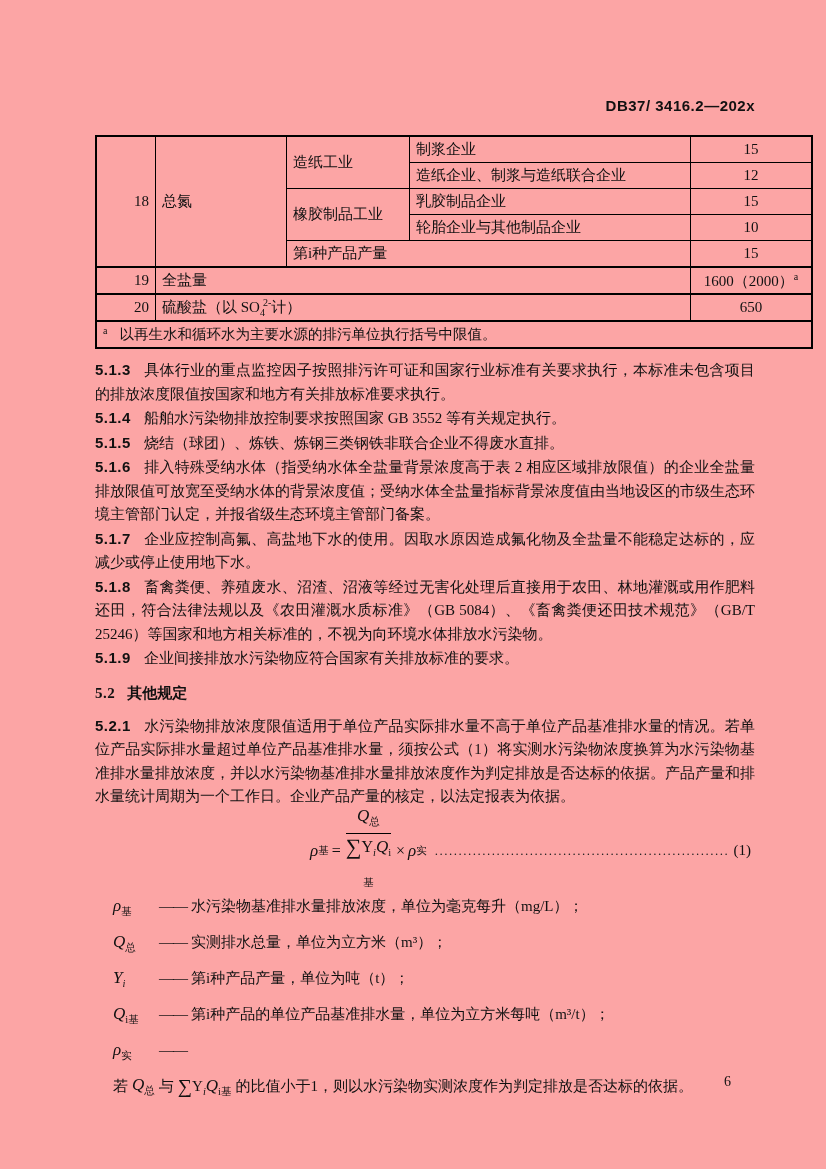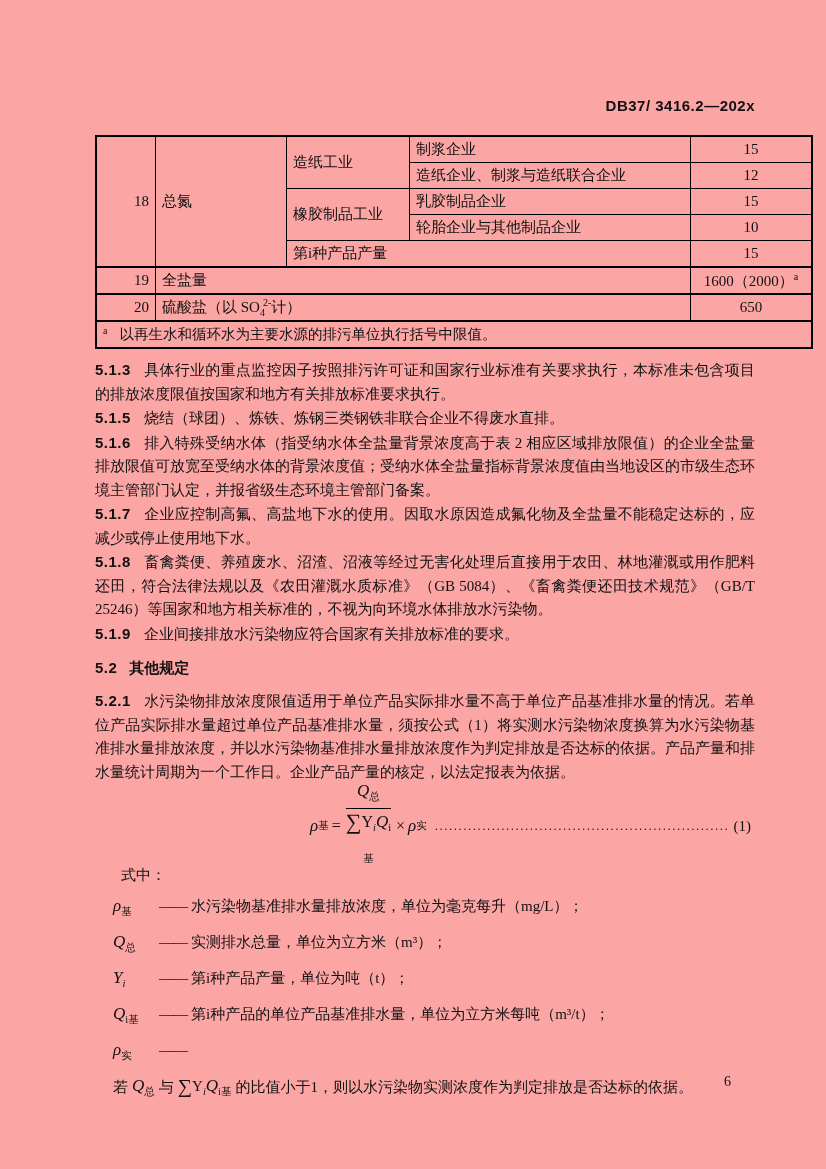--- a/index.html
+++ b/index.html
@@ -50,21 +50,21 @@
     margin:0;font-size:15px;line-height:23.5px;
     text-align:justify;
   }
   .cnum{
     font-family:"Liberation Sans","DejaVu Sans",sans-serif;
     font-weight:bold;font-size:15px;letter-spacing:0.5px;
     margin-right:13px;
   }
   .sec-heading{
     margin:13px 0 11px 0;
-    font-family:Liberation Sans, sans-serif;
+    font-family:Liberation Serif, serif;
     font-weight:bold;font-size:15px;
   }
   .sec-heading .snum{margin-right:12px;letter-spacing:0.5px;}
 
   
   .formula-row{
     display:flex;align-items:center;
     margin:12px 0 10px 0;height:60px;
   }
   .formula-math{display:flex;align-items:center;margin-left:215px;}
@@ -150,20 +150,21 @@
         <td class="c-val">650</td>
       </tr>
       <tr class="thick">
         <td class="c-footnote" colspan="5"><sup>a</sup><span class="fn-text">以再生水和循环水为主要水源的排污单位执行括号中限值。</span></td>
       </tr>
     </tbody>
       </table>
 
     <div class="clauses">
       <p class="clause"><span class="cnum">5.1.3</span><span>具体行业的重点监控因子按照排污许可证和国家行业标准有关要求执行，本标准未包含项目的排放浓度限值按国家和地方有关排放标准要求执行。</span></p>
+      <p class="clause"><span class="cnum">5.1.4</span><span>船舶水污染物排放控制要求按照国家 GB 3552 等有关规定执行。</span></p>
       <p class="clause"><span class="cnum">5.1.5</span><span>烧结（球团）、炼铁、炼钢三类钢铁非联合企业不得废水直排。</span></p>
       <p class="clause"><span class="cnum">5.1.6</span><span>排入特殊受纳水体（指受纳水体全盐量背景浓度高于表 2 相应区域排放限值）的企业全盐量排放限值可放宽至受纳水体的背景浓度值；受纳水体全盐量指标背景浓度值由当地设区的市级生态环境主管部门认定，并报省级生态环境主管部门备案。</span></p>
       <p class="clause"><span class="cnum">5.1.7</span><span>企业应控制高氟、高盐地下水的使用。因取水原因造成氟化物及全盐量不能稳定达标的，应减少或停止使用地下水。</span></p>
       <p class="clause"><span class="cnum">5.1.8</span><span>畜禽粪便、养殖废水、沼渣、沼液等经过无害化处理后直接用于农田、林地灌溉或用作肥料还田，符合法律法规以及《农田灌溉水质标准》（GB 5084）、《畜禽粪便还田技术规范》（GB/T 25246）等国家和地方相关标准的，不视为向环境水体排放水污染物。</span></p>
       <p class="clause"><span class="cnum">5.1.9</span><span>企业间接排放水污染物应符合国家有关排放标准的要求。</span></p>
     </div>
 
     <div class="sec-heading">
       <span class="snum">5.2</span><span>其他规定</span>
     </div>
@@ -180,21 +181,20 @@
           <span class="fden"><span class="msum">∑</span><span>Y</span><sub class="msub-i">i</sub><span class="mi">Q</span><sub class="msub">i基</sub></span>
         </span>
         <span class="mrel">×</span>
         <span class="mi">ρ</span>
           <sub class="msub">实</sub>
       </div>
       <span class="leader">......................................................................................................</span>
       <span class="flabel">(1)</span>
     </div>
 
-    <p class="where-intro">式中：</p>
 
     <div class="where-item">
       <span class="w-sym"><span class="mi">ρ</span><sub class="msub">基</sub></span>
       <span class="w-dash">——</span>
       <span class="w-desc">水污染物基准排水量排放浓度，单位为毫克每升（mg/L）；</span>
     </div>
     <div class="where-item">
       <span class="w-sym"><span class="mi">Q</span><sub class="msub">总</sub></span>
       <span class="w-dash">——</span>
       <span class="w-desc">实测排水总量，单位为立方米（m³）；</span>

